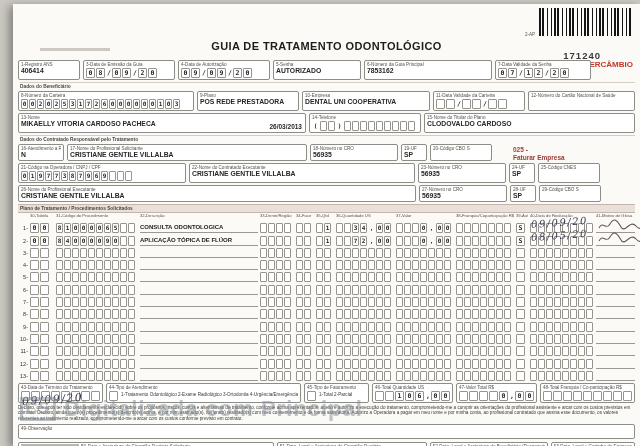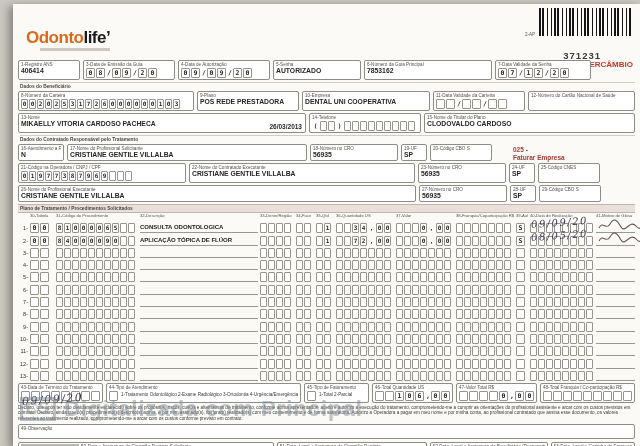--- a/index.html
+++ b/index.html
@@ -62,27 +62,25 @@
       font-size:22px;font-weight:bold;color:rgba(128,140,152,.5);letter-spacing:1px;z-index:5;pointer-events:none}
   .csbox{display:inline-block;border:3px solid rgba(128,140,152,.5);padding:0 3px;font-size:16px;
          margin-right:8px;vertical-align:2px}
 </style>
 </head>
 <body>
 
 <div class="sheet">
 
   <div class="hdr">
-    <div class="logo">
-      <span class="p1" style="color: rgb(217, 106, 28);">Odonto</span><span class="p2">life’</span>
-    </div>
     <div class="tagline-strip"></div>
+    <div class="gtitle">GUIA DE TRATAMENTO ODONTOLÓGICO</div>
     <div class="bc"></div>
     <div class="bcside">2-AP</div>
-    <div class="bcnum">371231</div>
+    <div class="bcnum">171240</div>
     <div class="bctag" style="color: rgb(192, 57, 43);">INTERCÂMBIO</div>
   </div>
 
   <div class="row">
     <div class="fb" style="width:62px">
       <span class="lb">1-Registro ANS</span>
       <span class="fv">406414</span>
     </div>
     <div class="fb" style="width:92px">
       <span class="lb">3-Data de Emissão da Guia</span>

